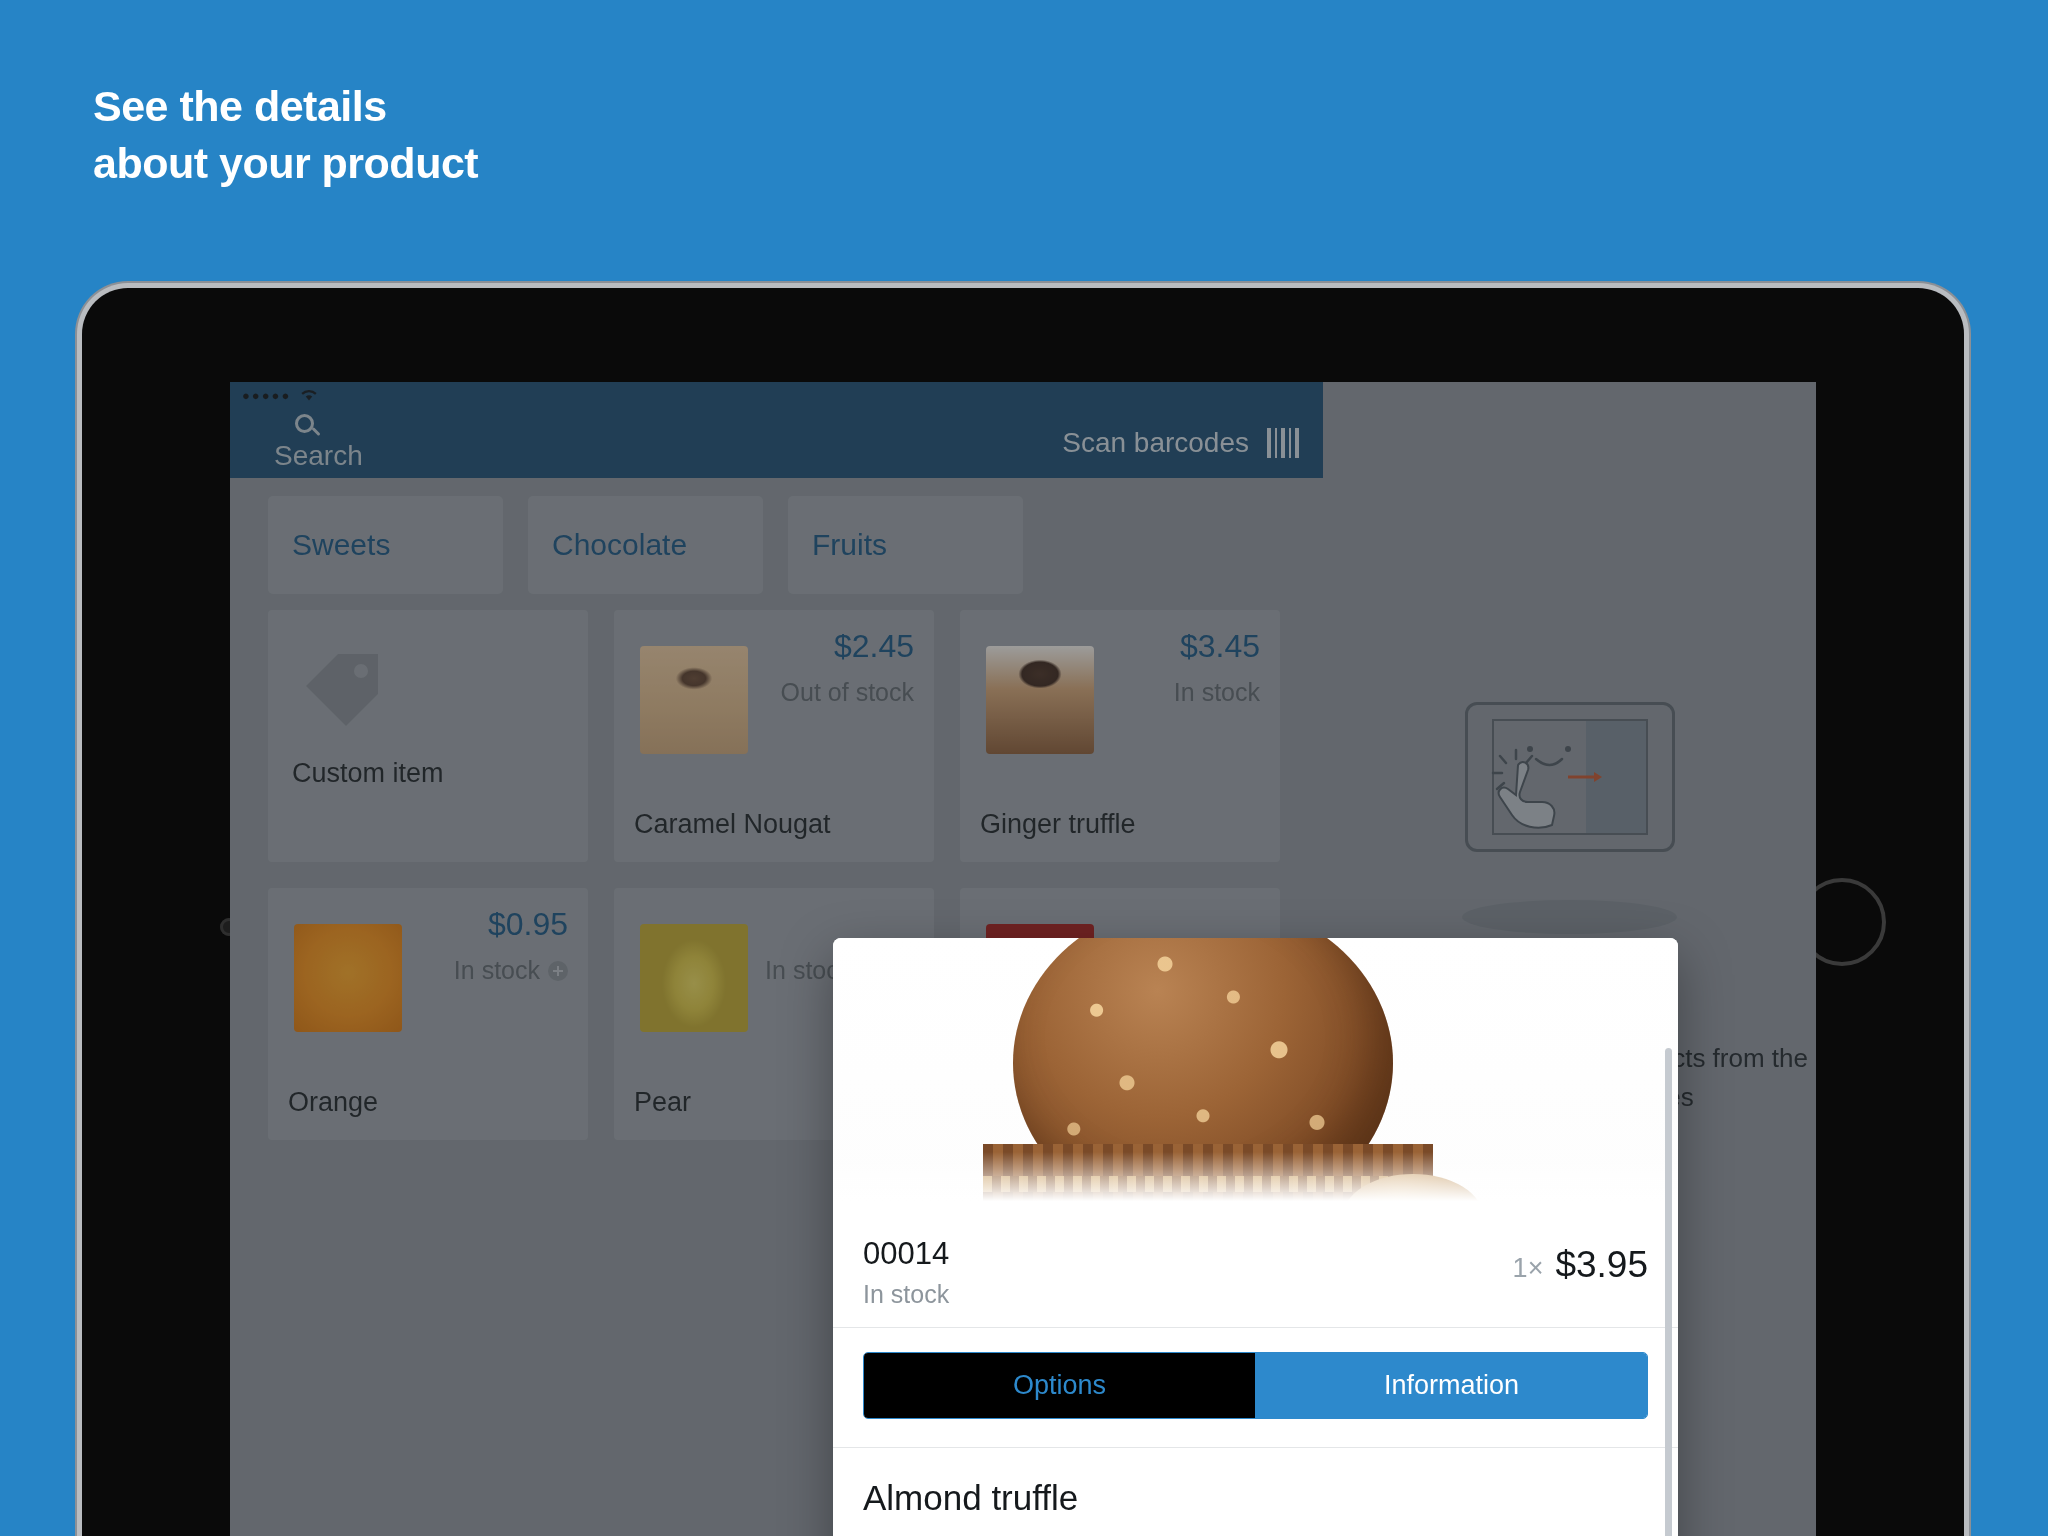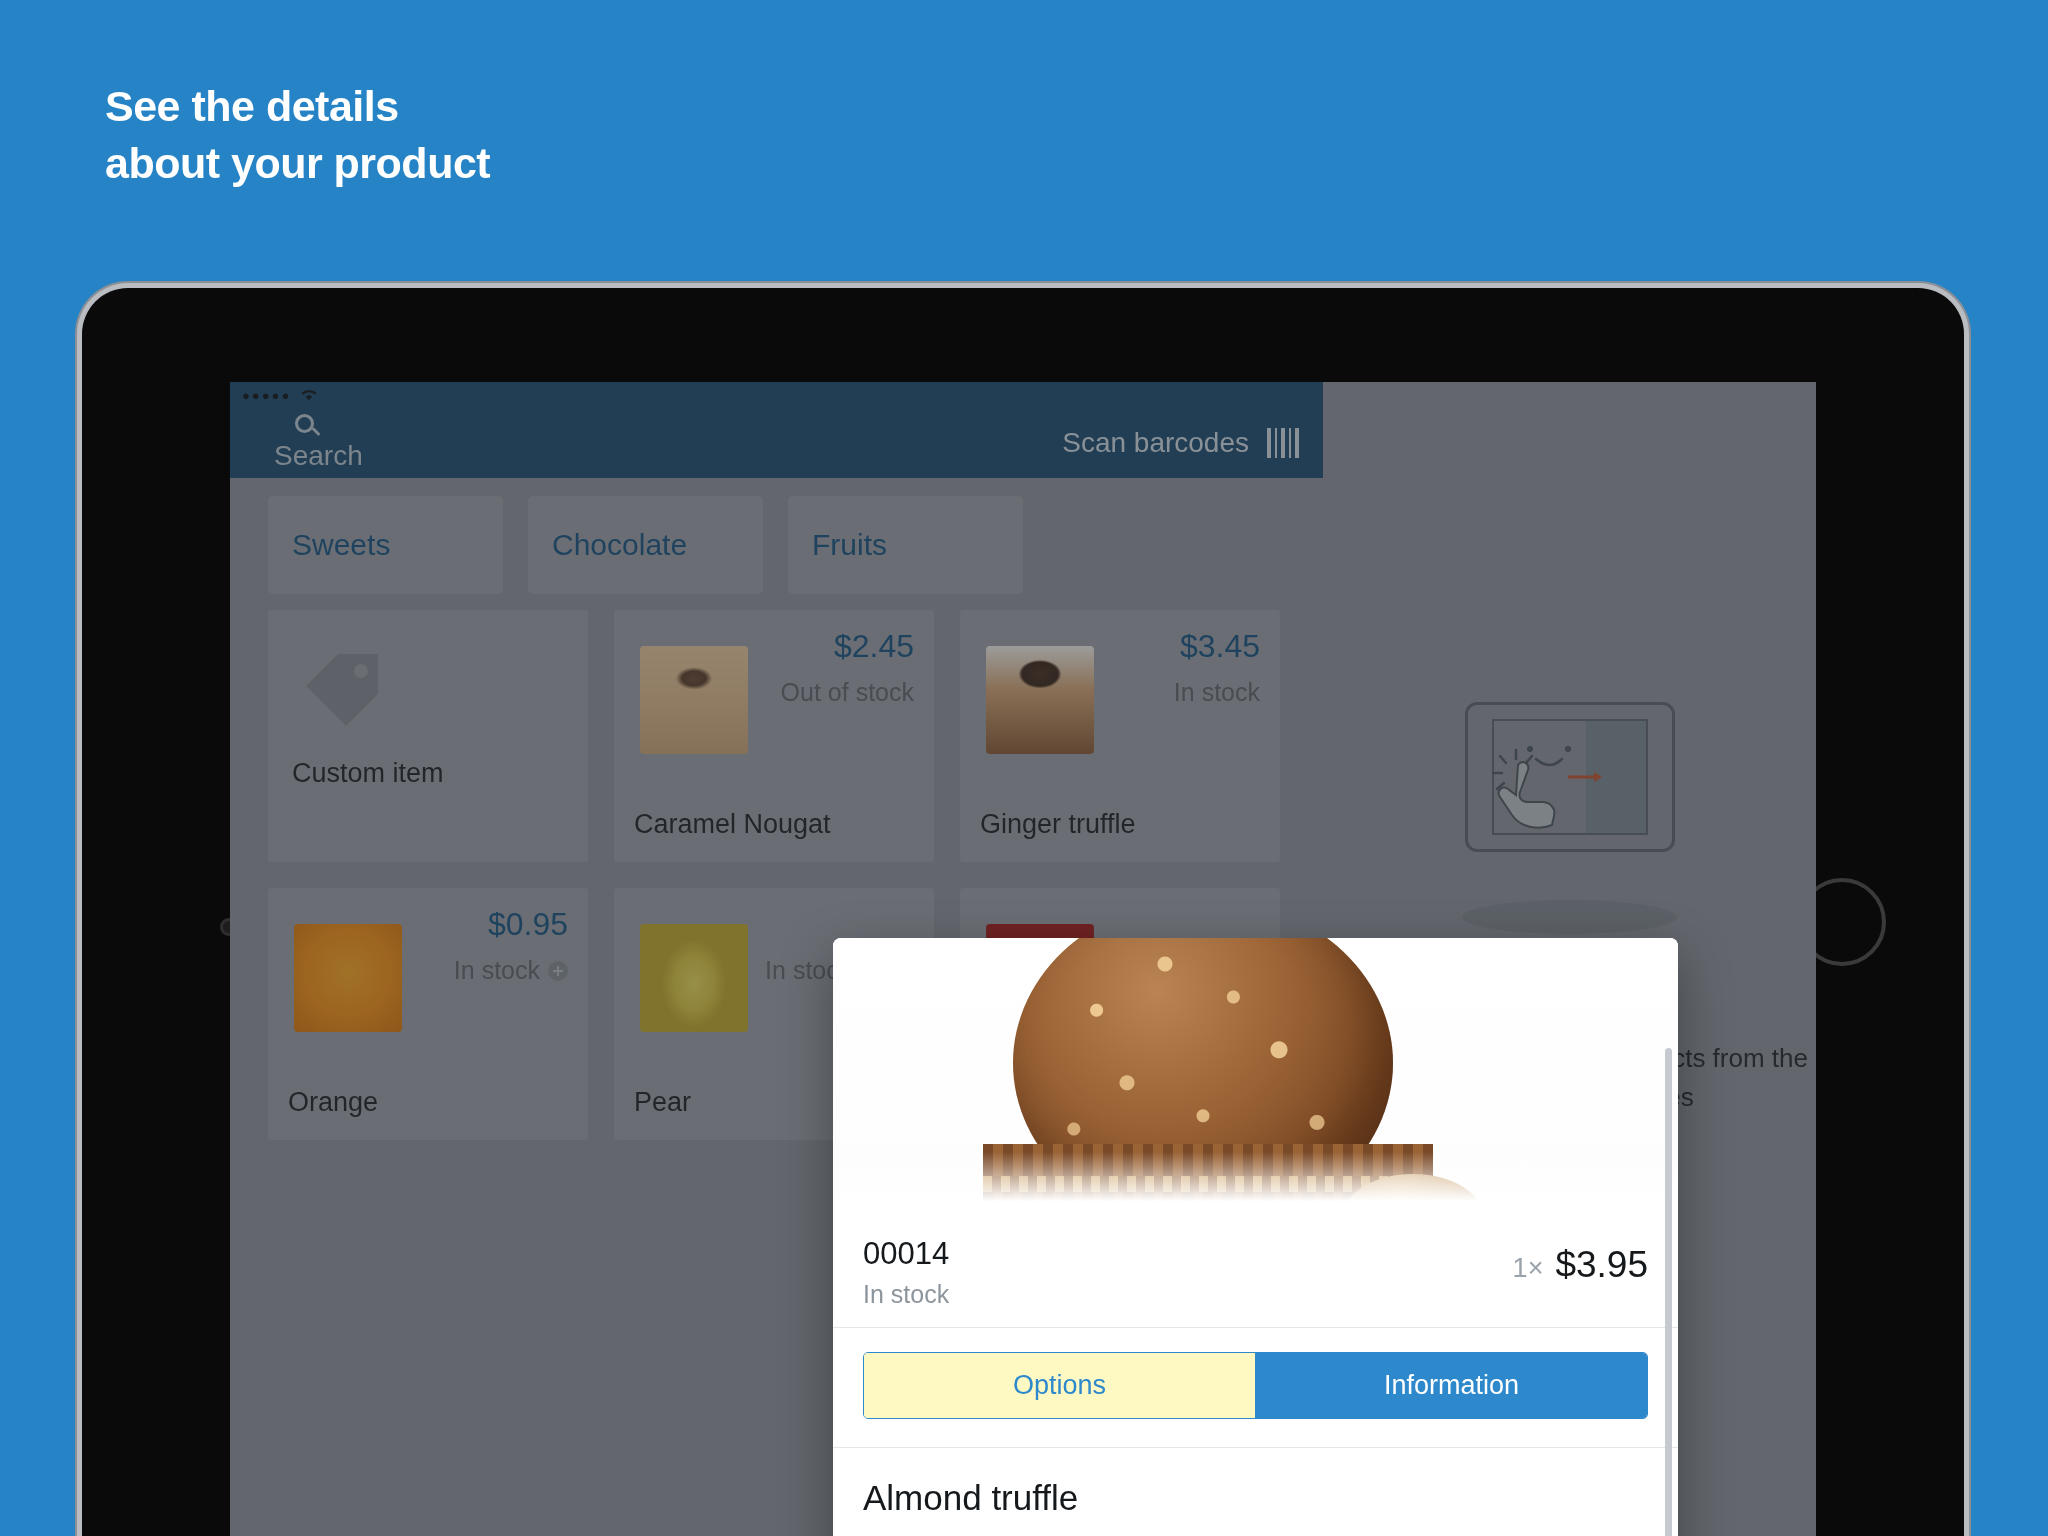--- a/index.html
+++ b/index.html
@@ -6,21 +6,21 @@
   * { margin:0; padding:0; box-sizing:border-box; }
   html,body { width:2048px; height:1536px; overflow:hidden; }
   body {
     background:#2684C6;
     font-family:"Liberation Sans", sans-serif;
     position:relative;
   }
 
   
   .headline{
-    position:absolute; left:105px; top:78px;
+    position:absolute; left:93px; top:78px;
     color:#ffffff; font-size:43px; font-weight:bold;
     line-height:1.32; letter-spacing:-0.5px;
     white-space:pre-line;
   }
 
   
   .device{
     position:absolute; left:82px; top:288px;
     width:1882px; height:1310px;
     background:#0a0a0a;
@@ -240,21 +240,21 @@
   .sku{ font-size:31px; color:#15191c; }
   .instock{ font-size:25px; color:#8d959c; margin-top:8px; }
   .price-block{ margin-left:auto; display:flex; align-items:baseline; gap:12px;
                 padding-top:8px; }
   .qty{ font-size:27px; color:#9aa3ab; }
   .amount{ font-size:37px; color:#15191c; }
 
   .tabs{ margin:24px 30px 0 30px; display:flex;
          border:1px solid #2d89cc; border-radius:5px; overflow:hidden; }
   .tab{ flex:1; text-align:center; padding:17px 0; font-size:27px;
-        color:#2d89cc; background:#fef9c3; border-right:1px solid #2d89cc; }
+        color:#2d89cc; background:#000000; border-right:1px solid #2d89cc; }
   .tab:last-child{ border-right:none; }
   .tab.active{ background:#2d89cc; color:#ffffff; }
 
   .divider{ margin-top:28px; height:1px; background:#e4e6e8; }
 
   .detail{ padding:30px 30px 0 30px; position:relative; }
   .pname{ font-size:35px; color:#15191c; }
 
   .scrollbar{
     position:absolute; right:6px; top:110px; width:7px; height:700px;

